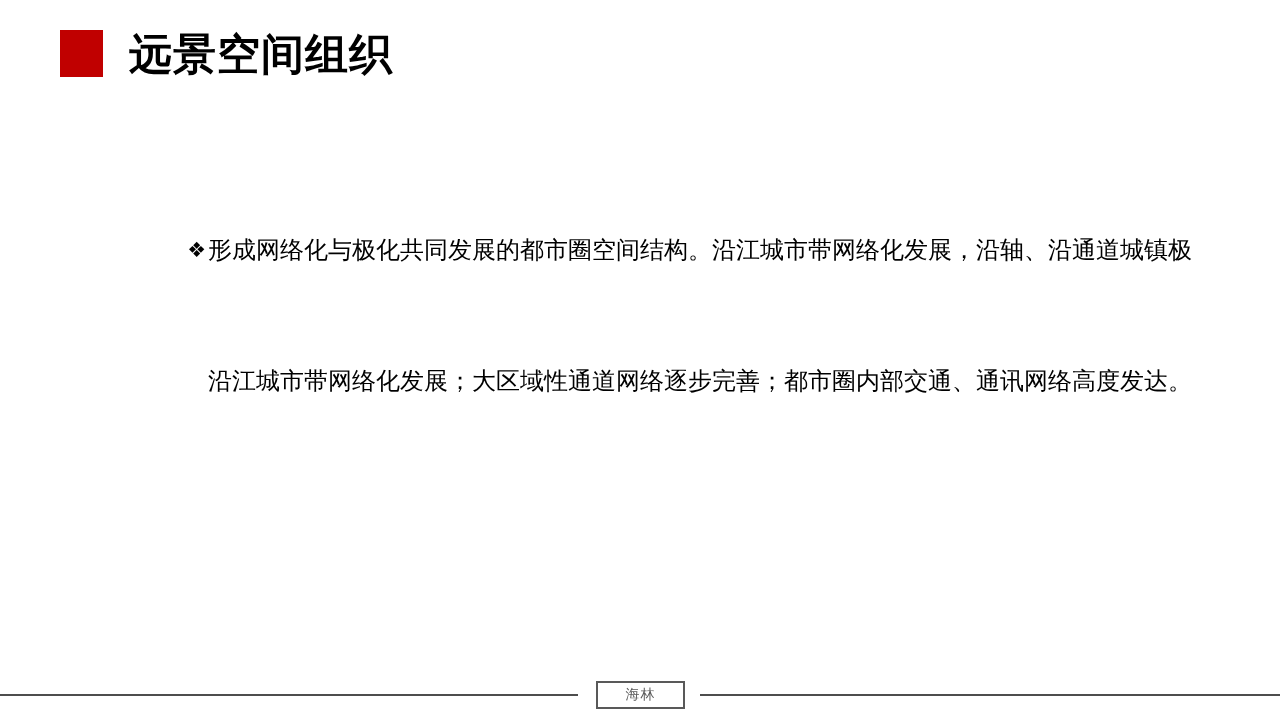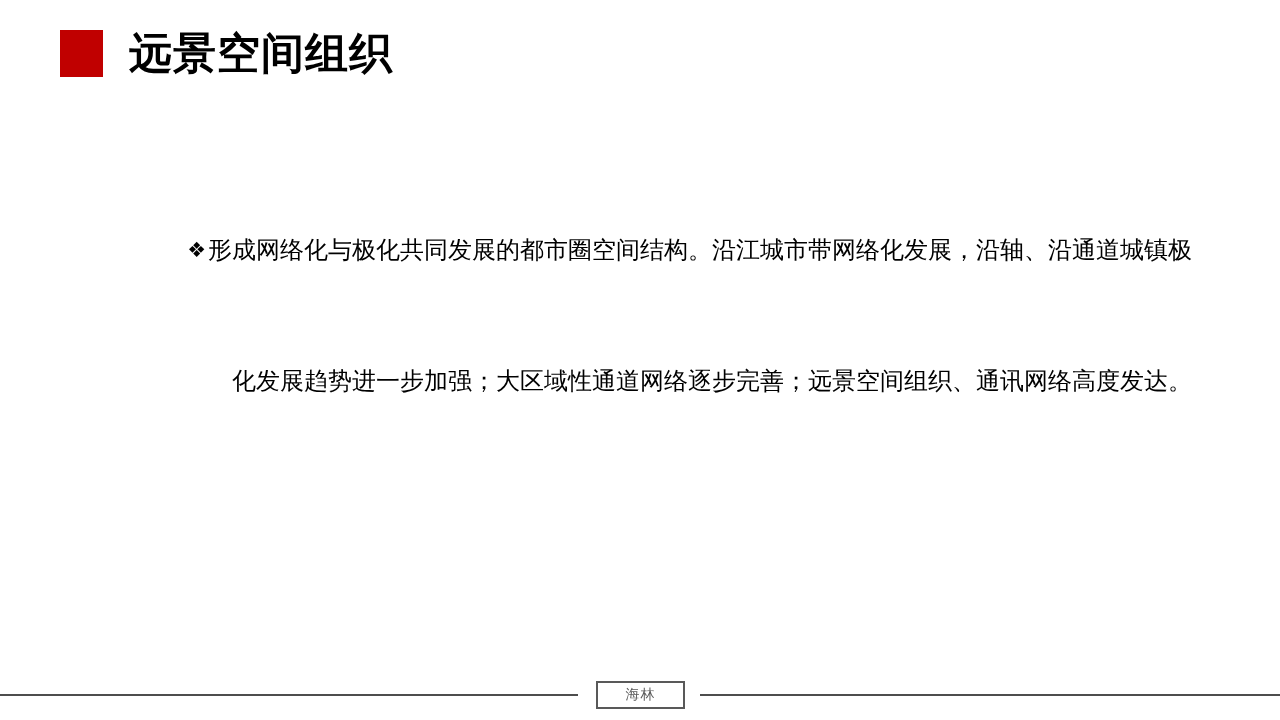--- a/index.html
+++ b/index.html
@@ -7,21 +7,20 @@
   body {
     position: relative;
     overflow: hidden;
     font-family: "DejaVu Sans", "Liberation Sans", sans-serif;
     color: #000000;
   }
   .slide {
     position: absolute;
     inset: 0;
     background: #ffffff;
-    font-family: Liberation Serif, serif;
   }
   
   .accent-square {
     position: absolute;
     left: 60px;
     top: 30px;
     width: 43px;
     height: 47px;
   }
   .slide-title {
@@ -88,21 +87,21 @@
 
   <div class="accent-square" style="background: rgb(192, 0, 0);"></div>
 
   <h1 class="slide-title">远景空间组织</h1>
 
   <div class="body-text">
     <div class="body-line">
       <span class="diamond-bullet">❖</span><span>形成网络化与极化共同发展的都市圈空间结构。沿江城市带网络化发展，沿轴、沿通道城镇极</span>
     </div>
     <div class="body-line">
-      <span>化发展趋势进一步加强；大区域性通道网络逐步完善；远景空间组织、通讯网络高度发达。</span>
+      <span>沿江城市带网络化发展；大区域性通道网络逐步完善；都市圈内部交通、通讯网络高度发达。</span>
     </div>
   </div>
 
   <div class="footer-line left" style="background: rgb(77, 77, 77);"></div>
 
   <div class="footer-box" style="border-color: rgb(89, 89, 89); color: rgb(89, 89, 89);">
     <span>海林</span>
   </div>
 
   <div class="footer-line right" style="background: rgb(77, 77, 77);"></div>

